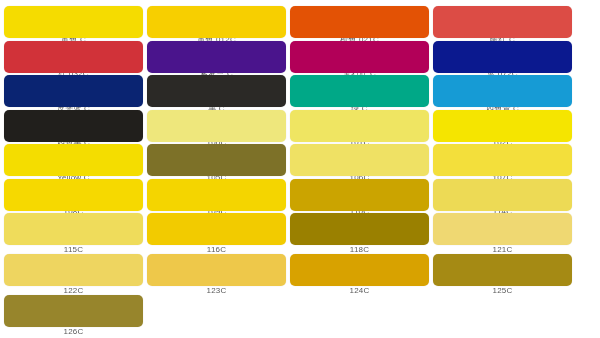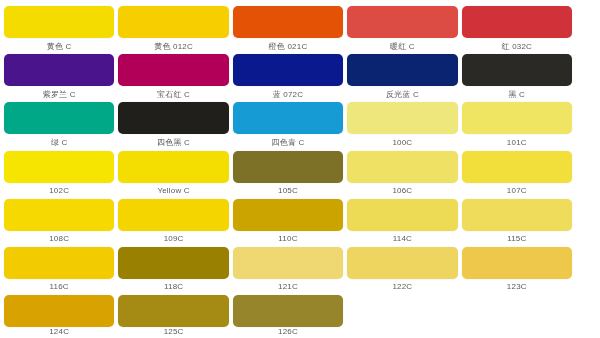--- a/index.html
+++ b/index.html
@@ -8,21 +8,21 @@
   }
   body {
     width: 600px;
     height: 338px;
     background: #ffffff;
     font-family: "Liberation Sans", "DejaVu Sans", sans-serif;
     overflow: hidden;
   }
   #palette-grid {
     display: grid;
-    grid-template-columns: repeat(5, 1fr);
+    grid-template-columns: repeat(4, 1fr);
     grid-template-rows: repeat(6, 1fr);
     width: 576px;
     height: 338px;
     box-sizing: border-box;
     padding: 6px 4px 2px 4px;
     column-gap: 4px;
     row-gap: 0px;
   }
   .swatch-cell {
     display: flex;
@@ -92,26 +92,26 @@
     </div>
     <div class="swatch-cell">
       <div class="swatch-chip" style="background-color: rgb(43, 41, 38);"></div>
       <div class="swatch-label">黑 C</div>
     </div>
     <div class="swatch-cell">
       <div class="swatch-chip" style="background-color: rgb(0, 168, 135);"></div>
       <div class="swatch-label">绿 C</div>
     </div>
     <div class="swatch-cell">
+      <div class="swatch-chip" style="background-color: rgb(22, 155, 213);"></div>
+      <div class="swatch-label">四色青 C</div>
+    </div>
+    <div class="swatch-cell">
       <div class="swatch-chip" style="background-color: rgb(33, 31, 28);"></div>
       <div class="swatch-label">四色黑 C</div>
-    </div>
-    <div class="swatch-cell">
-      <div class="swatch-chip" style="background-color: rgb(22, 155, 213);"></div>
-      <div class="swatch-label">四色青 C</div>
     </div>
     <div class="swatch-cell">
       <div class="swatch-chip" style="background-color: rgb(238, 231, 124);"></div>
       <div class="swatch-label">100C</div>
     </div>
     <div class="swatch-cell">
       <div class="swatch-chip" style="background-color: rgb(239, 229, 98);"></div>
       <div class="swatch-label">101C</div>
     </div>
     <div class="swatch-cell">

